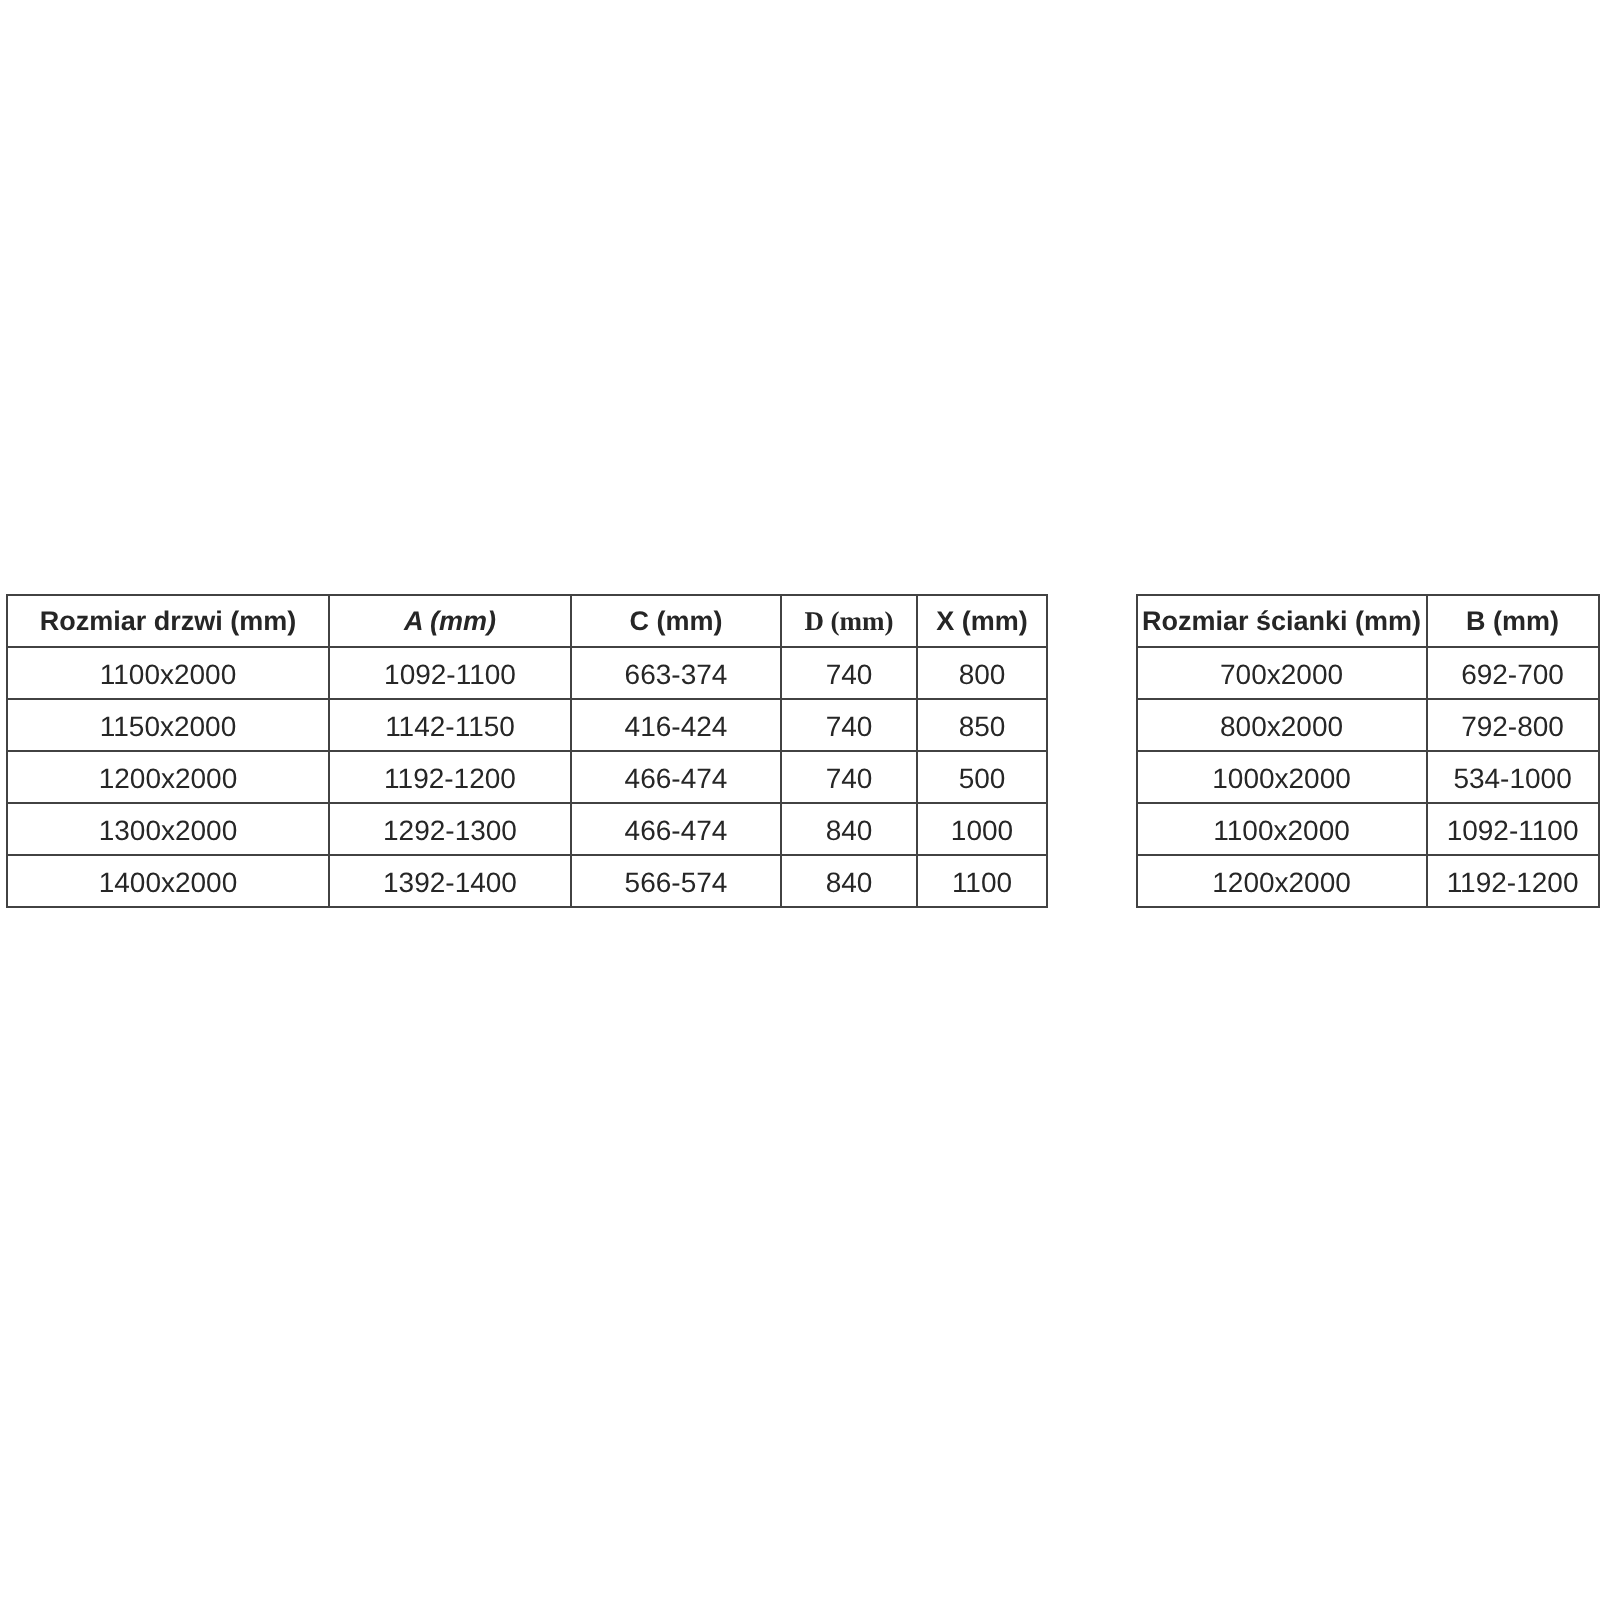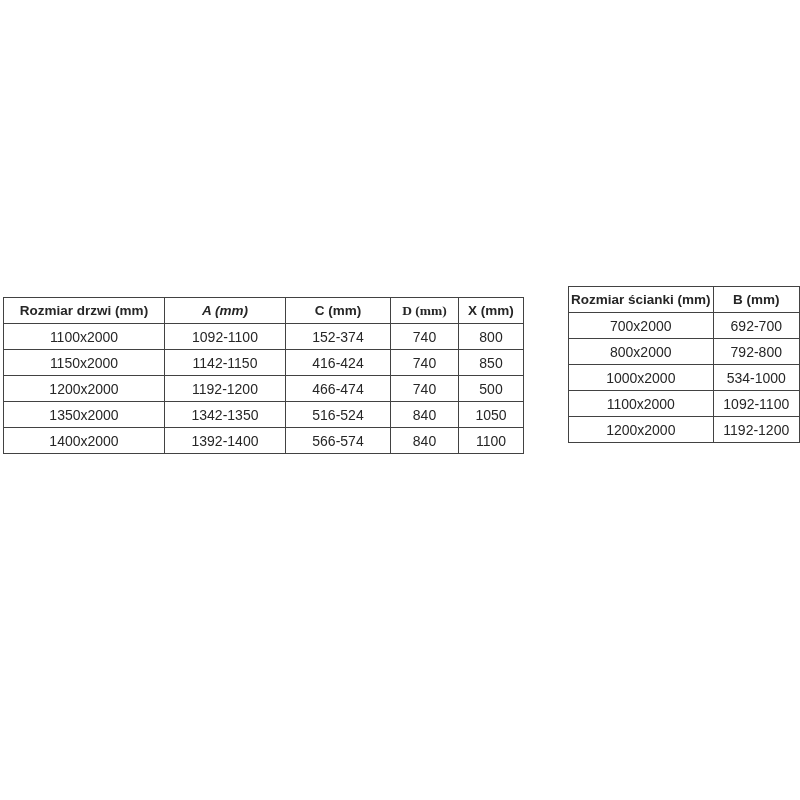--- a/index.html
+++ b/index.html
@@ -40,21 +40,21 @@
     margin-top: 10px;
   }
   
   .door-table { left: 3px; top: 297px; }
   .door-table th:nth-child(1) { width: 156px; }
   .door-table th:nth-child(2) { width: 116px; font-style: italic; }
   .door-table th:nth-child(3) { width: 100px; }
   .door-table th:nth-child(4) { width: 63px; font-family: Liberation Serif, serif;  }
   .door-table th:nth-child(5) { width: 60px;  }
   
-  .wall-table { left: 568px; top: 286px; }
+  .wall-table { left: 568px; top: 297px; }
   .wall-table th:nth-child(1) { width: 137px; }
   .wall-table th:nth-child(2) { width: 85px; margin-top: 36px;  }
 </style>
 </head>
 <body>
 
 <div class="canvas">
 
   <table class="spec-table door-table">
     <thead>
@@ -63,44 +63,44 @@
           <th>A (mm)</th>
           <th>C (mm)</th>
           <th>D (mm)</th>
           <th>X (mm)</th>
         </tr>
     </thead>
     <tbody>
         <tr>
           <td>1100x2000</td>
           <td>1092-1100</td>
-          <td>152-374</td>
+          <td>663-374</td>
           <td>740</td>
           <td>800</td>
         </tr>
         <tr>
           <td>1150x2000</td>
           <td>1142-1150</td>
           <td>416-424</td>
           <td>740</td>
           <td>850</td>
         </tr>
         <tr>
           <td>1200x2000</td>
           <td>1192-1200</td>
           <td>466-474</td>
           <td>740</td>
           <td>500</td>
         </tr>
         <tr>
-          <td>1350x2000</td>
-          <td>1342-1350</td>
-          <td>516-524</td>
+          <td>1300x2000</td>
+          <td>1292-1300</td>
+          <td>466-474</td>
           <td>840</td>
-          <td>1050</td>
+          <td>1000</td>
         </tr>
         <tr>
           <td>1400x2000</td>
           <td>1392-1400</td>
           <td>566-574</td>
           <td>840</td>
           <td>1100</td>
         </tr>
       </tbody>
   </table>

